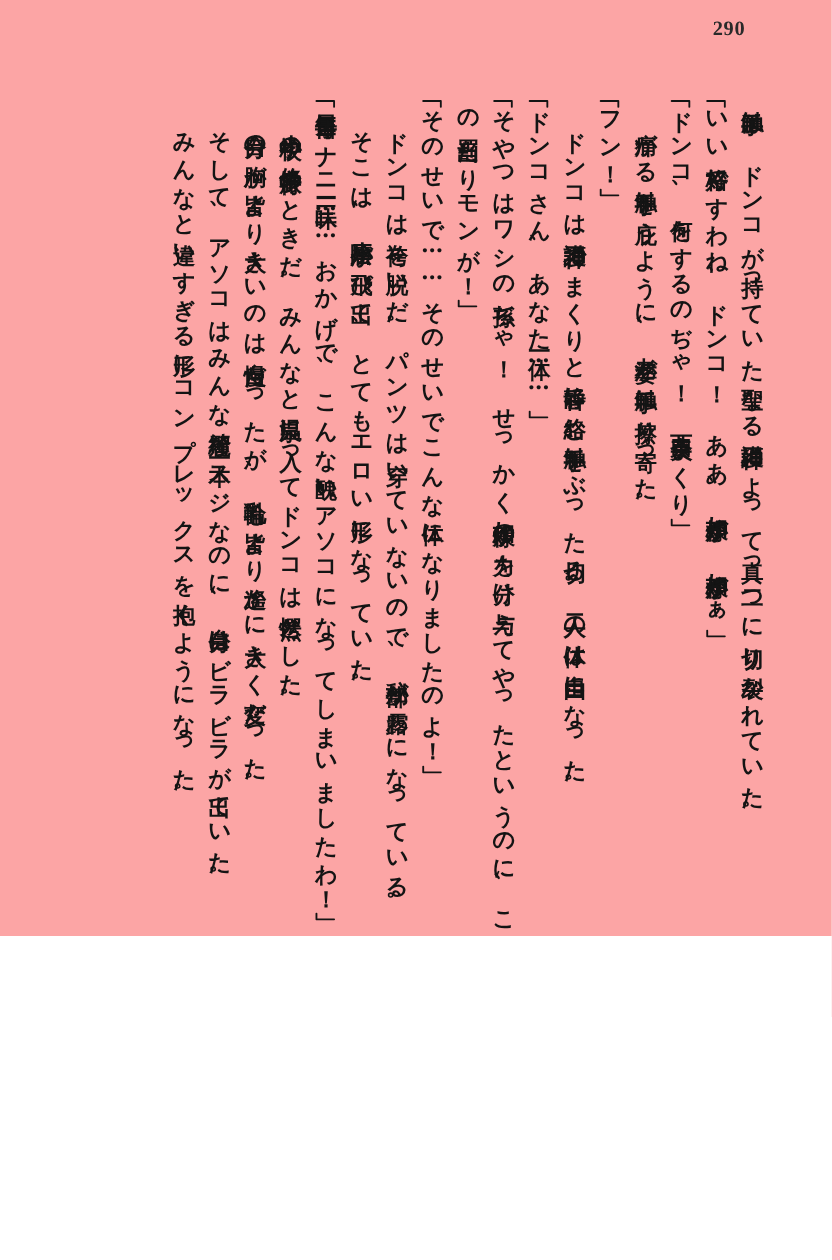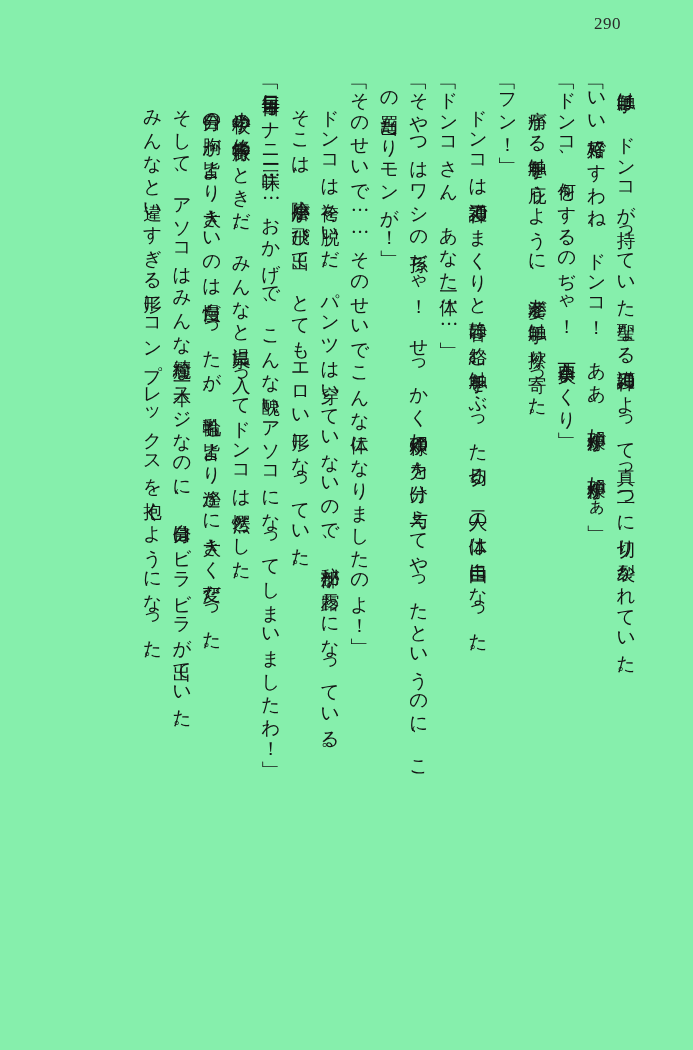--- a/index.html
+++ b/index.html
@@ -10,23 +10,24 @@
   body {
     width: 693px;
     height: 1050px;
     overflow: hidden;
     font-family: "DejaVu Serif", "Liberation Serif", serif;
     color: #1a1a1a;
   }
   .page {
     position: relative;
     width: 693px;
-    height: 1050px;
-    background: #86efac;
+    height: 780px;
+    background: #fca5a5;
     box-sizing: border-box;
+    font-weight: bold;
   }
   .page-number {
     position: absolute;
     top: 14px;
     right: 72px;
     font-family: "Liberation Serif", "DejaVu Serif", serif;
     font-size: 17px;
     color: #2a2a2a;
     letter-spacing: 0.5px;
   }

